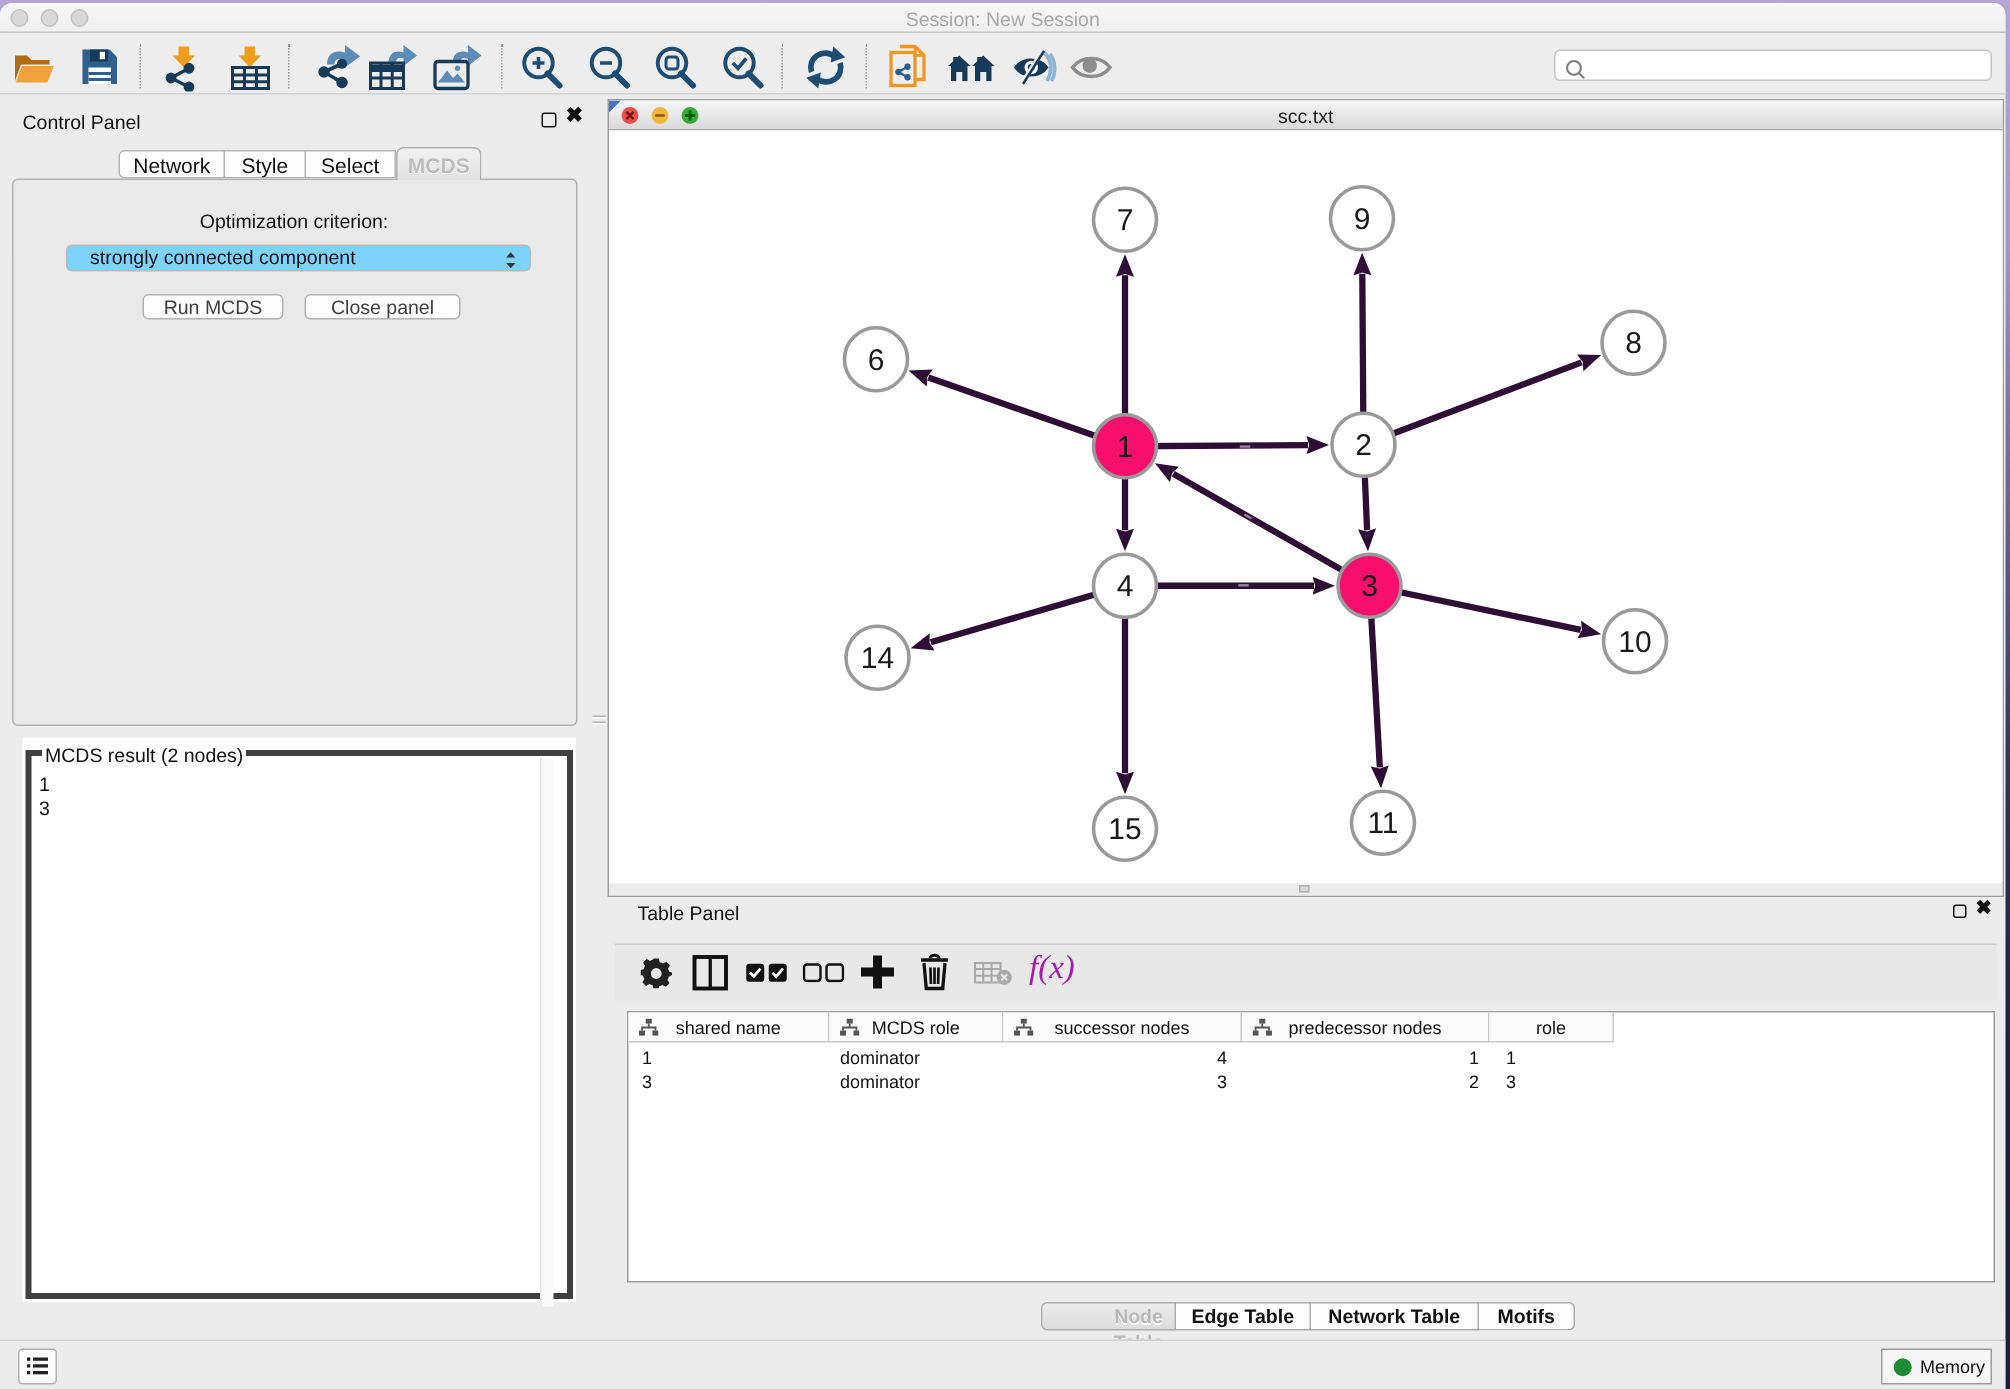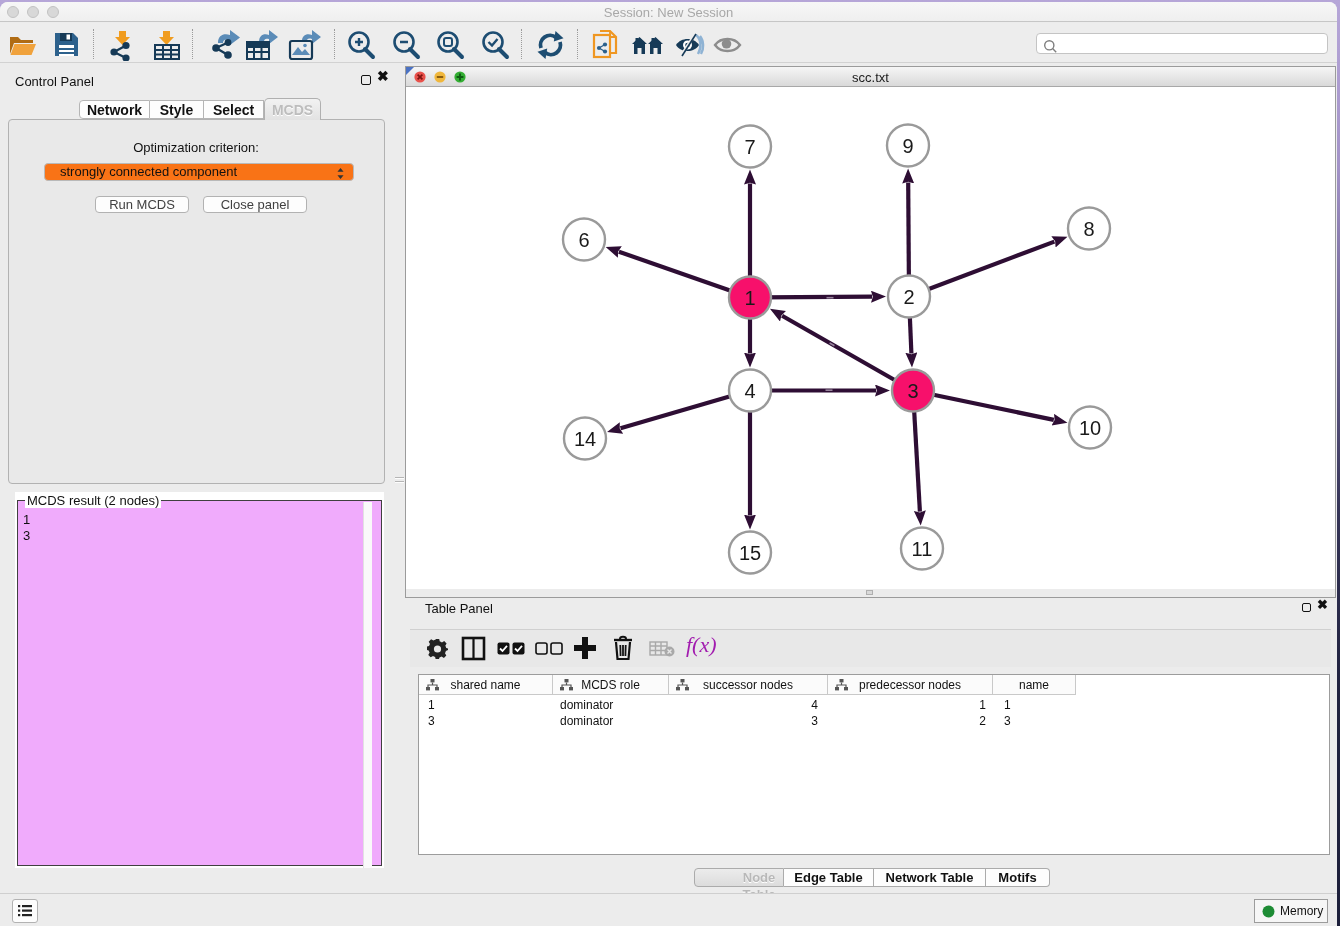--- a/index.html
+++ b/index.html
@@ -22,34 +22,34 @@
   border-left:1px dotted #9a9a9a; }
 .searchbox { position:absolute; left:1036px; top:10px; width:292px; height:21px;
   background:#fff; border:1px solid #c4c4c4; border-radius:4px; }
 
 .cpanel { position:absolute; left:0; top:64px; width:392px; height:829px; background:#ececec; }
 .cp-title { position:absolute; left:15px; top:8px; font-size:13px; color:#111; }
 .cp-content { position:absolute; left:8px; top:53px; width:377px; height:365px;
   background:#e9e9e9; border:1px solid #b2b2b2; border-radius:4px; }
 .tabs { position:absolute; left:79px; top:32px; height:22px; }
 .tab { position:absolute; top:2px; height:19px; background:#fdfdfd; border:1px solid #b5b5b5;
-  font-size:14px; font-weight:bold; text-align:center; line-height:18px; color:#111; }
+  font-size:14px; font-weight:normal; text-align:center; line-height:18px; color:#111; }
 .tab-mcds { position:absolute; top:0; height:22px; font-weight:bold; border:1px solid #b0b0b0; border-bottom:none;
   border-radius:5px 5px 0 0; background:linear-gradient(#f2f2f2,#e2e2e2);
   font-size:14px; text-align:center; line-height:22px; color:#bdbdbd;
   text-shadow:0 1px 0 #fff; }
 .opt-label { position:absolute; left:0; top:74px; width:100%; text-align:center; font-size:13px; color:#111; }
-.dropdown { position:absolute; left:44px; top:97px; width:310px; height:18px; background:#f97316;
+.dropdown { position:absolute; left:44px; top:97px; width:310px; height:18px; background:#7dd3fc;
   border:1px solid #b9b9b9; border-radius:4px; font-size:13px; line-height:16px; color:#111;
   padding-left:15px; }
 .btn { position:absolute; top:130px; height:17px; background:#fdfdfd; border:1px solid #b2b2b2;
   border-radius:4px; font-size:13px; text-align:center; line-height:15px; color:#404040; }
 .fsouter { position:absolute; left:15px; top:426px; width:369px; height:376px; background:#fff; }
 .fieldset { position:absolute; left:17px; top:434px; width:365px; height:366px;
-  background:#f0abfc; border:1px solid #404040; }
+  background:#ffffff; border:4px solid #404040; }
 .fieldset .legend { position:absolute; left:7px; top:-8px; background:#fff;
   font-size:13px; color:#111; padding:0 2px; }
 .fs-text { position:absolute; left:5px; top:11px; font-size:13px; color:#111; line-height:16px; }
 .fs-scroll { position:absolute; right:9px; top:1px; width:9px; height:366px;
   background:#fafafa; border-left:1px solid #e2e2e2; }
 
 .netframe { position:absolute; left:405px; top:64px; width:931px; height:532px;
   border:1px solid #9b9b9b; background:#fff;padding-left:24px; }
 .net-title { position:absolute; left:0; top:0; width:100%; height:20px;
   background:linear-gradient(#f6f6f6,#d9d9d9); border-bottom:1px solid #a8a8a8; }
@@ -411,21 +411,21 @@
       <div class="th" style="left:409px;width:165px;">
         <svg style="position:absolute;left:7px;top:4px;" width="13" height="12" viewBox="0 0 13 12">
             <g fill="#555">
               <rect x="4.5" y="0" width="4" height="3.4"></rect>
               <rect x="0" y="8" width="4" height="3.4"></rect>
               <rect x="9" y="8" width="4" height="3.4"></rect>
             </g>
             <path d="M6.5 3.4 L6.5 6 M2 8 L2 6 L11 6 L11 8" stroke="#555" stroke-width="1.2" fill="none"></path>
           </svg>
         predecessor nodes</div>
-      <div class="th" style="left:574px;width:83px;">name</div>
+      <div class="th" style="left:574px;width:83px;">role</div>
       <div class="td" style="left:9px;top:22px;">1</div>
       <div class="td" style="left:141px;top:22px;">dominator</div>
       <div class="td" style="left:250px;top:22px;width:149px;text-align:right;">4</div>
       <div class="td" style="left:409px;top:22px;width:158px;text-align:right;">1</div>
       <div class="td" style="left:585px;top:22px;">1</div>
       <div class="td" style="left:9px;top:38px;">3</div>
       <div class="td" style="left:141px;top:38px;">dominator</div>
       <div class="td" style="left:250px;top:38px;width:149px;text-align:right;">3</div>
       <div class="td" style="left:409px;top:38px;width:158px;text-align:right;">2</div>
       <div class="td" style="left:585px;top:38px;">3</div>

